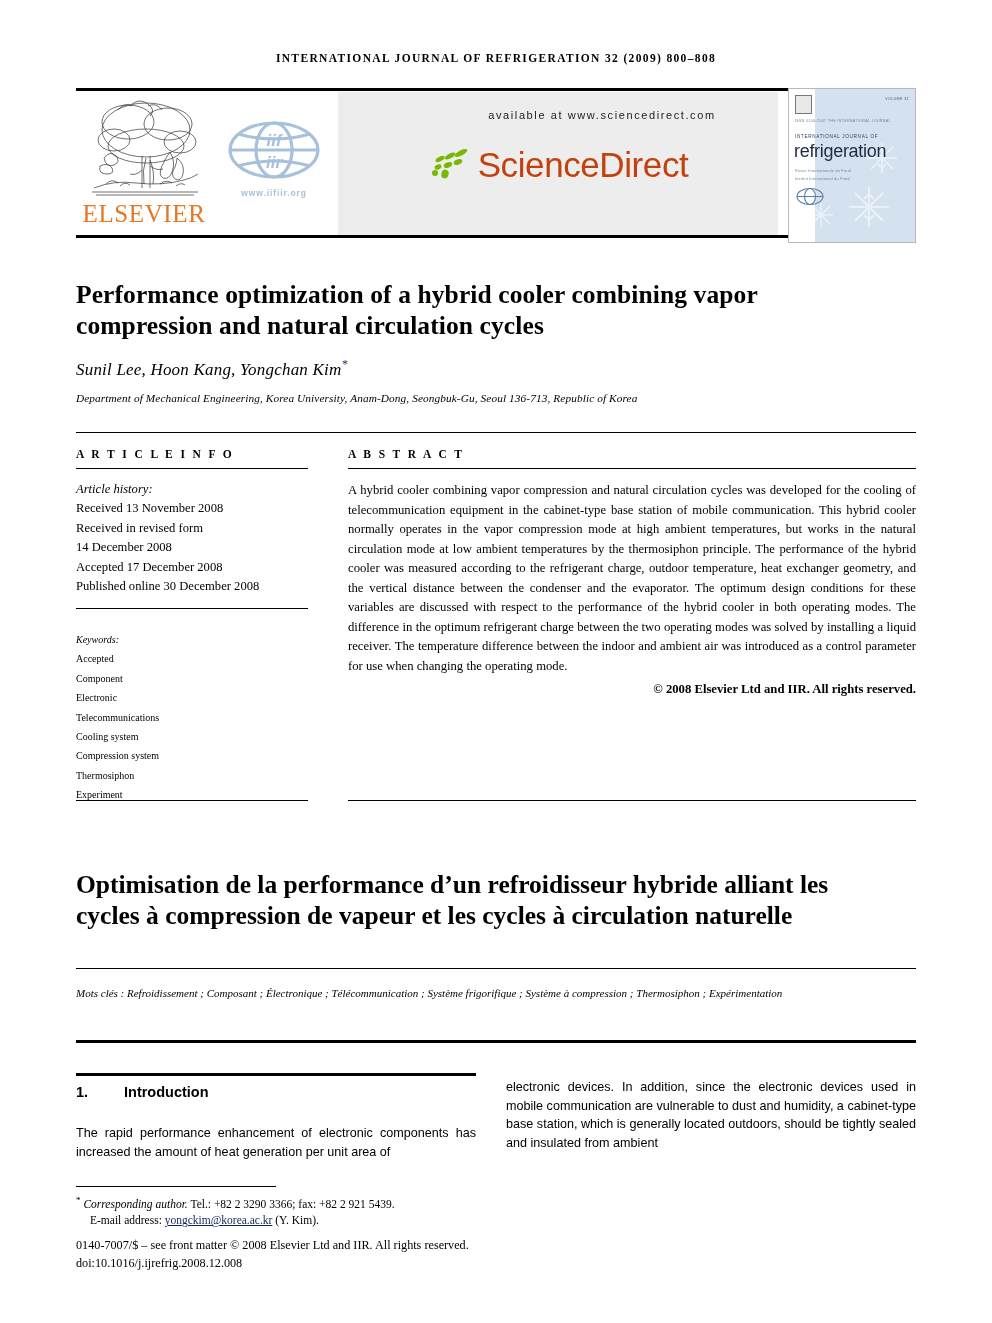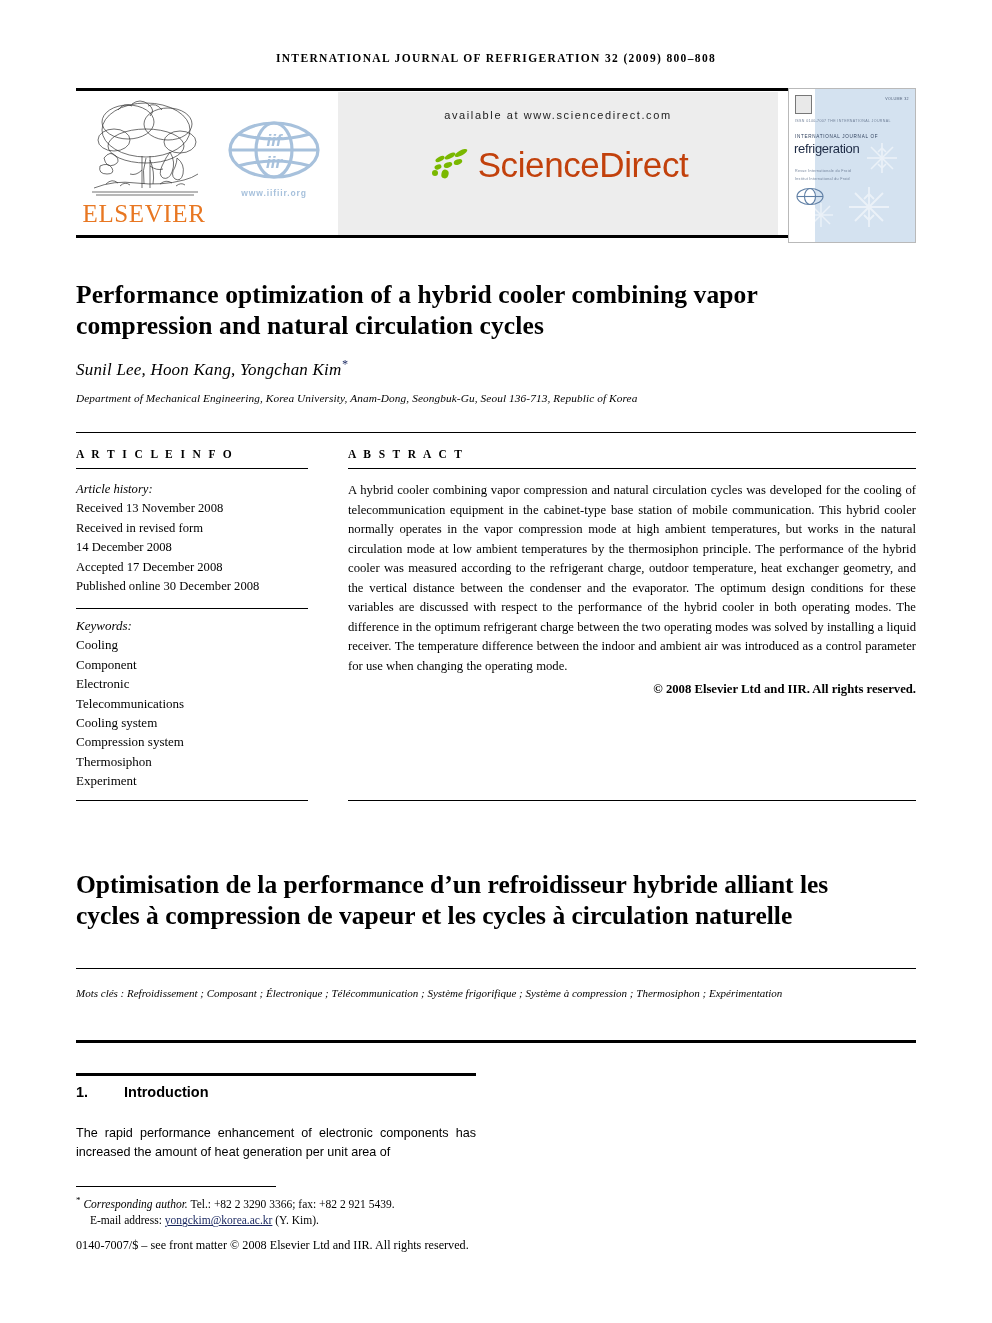--- a/index.html
+++ b/index.html
@@ -118,20 +118,21 @@
   .sd-available {
     position: absolute;
     top: 17px;
     left: 0;
     width: 440px;
     text-align: center;
     font-family: "Liberation Sans", sans-serif;
     font-size: 11px;
     letter-spacing: 1.6px;
     color: #222;
+    padding-left: 44px;
   }
   .sd-logo-row {
     position: absolute;
     top: 50px;
     left: 0;
     width: 440px;
     height: 46px;
     display: flex;
     align-items: center;
     justify-content: center;
@@ -210,21 +211,21 @@
     left: 6px; top: 45px;
     font-family: "Liberation Sans", sans-serif;
     font-size: 4.6px;
     letter-spacing: 0.7px;
     color: #31425e;
   }
   .cover-title {
     position: absolute;
     left: 5px; top: 52px;
     font-family: "Liberation Sans", sans-serif;
-    font-size: 13px;
+    font-size: 18px;
     color: #1d2a44;
     letter-spacing: -0.3px;
   }
   .cover-sub1 {
     position: absolute;
     left: 6px; top: 80px;
     font-family: "Liberation Sans", sans-serif;
     font-size: 3.6px;
     letter-spacing: 0.3px;
     color: #6f7f97;
@@ -331,24 +332,24 @@
     position: absolute;
     left: 76px;
     top: 608px;
     width: 232px;
     height: 1px;
     background: #000;
   }
   .keywords {
     position: absolute;
     left: 76px;
-    top: 616px;
+    top: 630px;
     width: 232px;
     font-family: "Liberation Serif", serif;
-    font-size: 13px;
+    font-size: 10px;
     line-height: 19.4px;
   }
   .keywords .kw-head {
     font-style: italic;
   }
   .info-rule-bottom {
     position: absolute;
     left: 76px;
     top: 800px;
     width: 232px;
@@ -630,21 +631,21 @@
       <div>Received in revised form</div>
       <div>14 December 2008</div>
       <div>Accepted 17 December 2008</div>
       <div>Published online 30 December 2008</div>
     </div>
   </div>
   <div class="info-rule"></div>
 
   <div class="keywords">
     <div class="kw-head">Keywords:</div>
-    <div>Cooling</div>
+    <div>Accepted</div>
     <div>Component</div>
     <div>Electronic</div>
     <div>Telecommunications</div>
     <div>Cooling system</div>
     <div>Compression system</div>
     <div>Thermosiphon</div>
     <div>Experiment</div>
   </div>
   <div class="info-rule-bottom"></div>
 
@@ -659,30 +660,32 @@
   <h2 class="fr-title">Optimisation de la performance d’un refroidisseur hybride alliant les cycles à compression de vapeur et les cycles à circulation naturelle</h2>
   <div class="fr-rule"></div>
   <div class="fr-keywords">Mots clés : Refroidissement ; Composant ; Électronique ; Télécommunication ; Système frigorifique ; Système à compression ; Thermosiphon ; Expérimentation</div>
   <div class="fr-rule-bottom"></div>
 
   <div class="body-rule"></div>
   <div class="sec-head">
     <span class="num">1.</span><span>Introduction</span>
   </div>
   <div class="body-col-left">The rapid performance enhancement of electronic components has increased the amount of heat generation per unit area of</div>
+  <div class="body-col-right">electronic devices. In addition, since the electronic devices used in mobile communication are vulnerable to dust and humidity, a cabinet-type base station, which is generally located outdoors, should be tightly sealed and insulated from ambient</div>
 
   <div class="foot-rule"></div>
   <div class="foot-note">
     <div>
       <sup>*</sup>
       <span class="ital">Corresponding author.</span><span> Tel.: +82 2 3290 3366; fax: +82 2 921 5439.</span>
     </div>
     <div class="foot-indent">
       <span>E-mail address:</span>
       <a class="mail-link" href="#">yongckim@korea.ac.kr</a>
       <span>(Y. Kim).</span>
     </div>
   </div>
   <div class="foot-issn">
     <div>0140-7007/$ – see front matter © 2008 Elsevier Ltd and IIR. All rights reserved.</div>
+    <div>doi:10.1016/j.ijrefrig.2008.12.008</div>
   </div>
 
 </div>
 
 </body></html>

